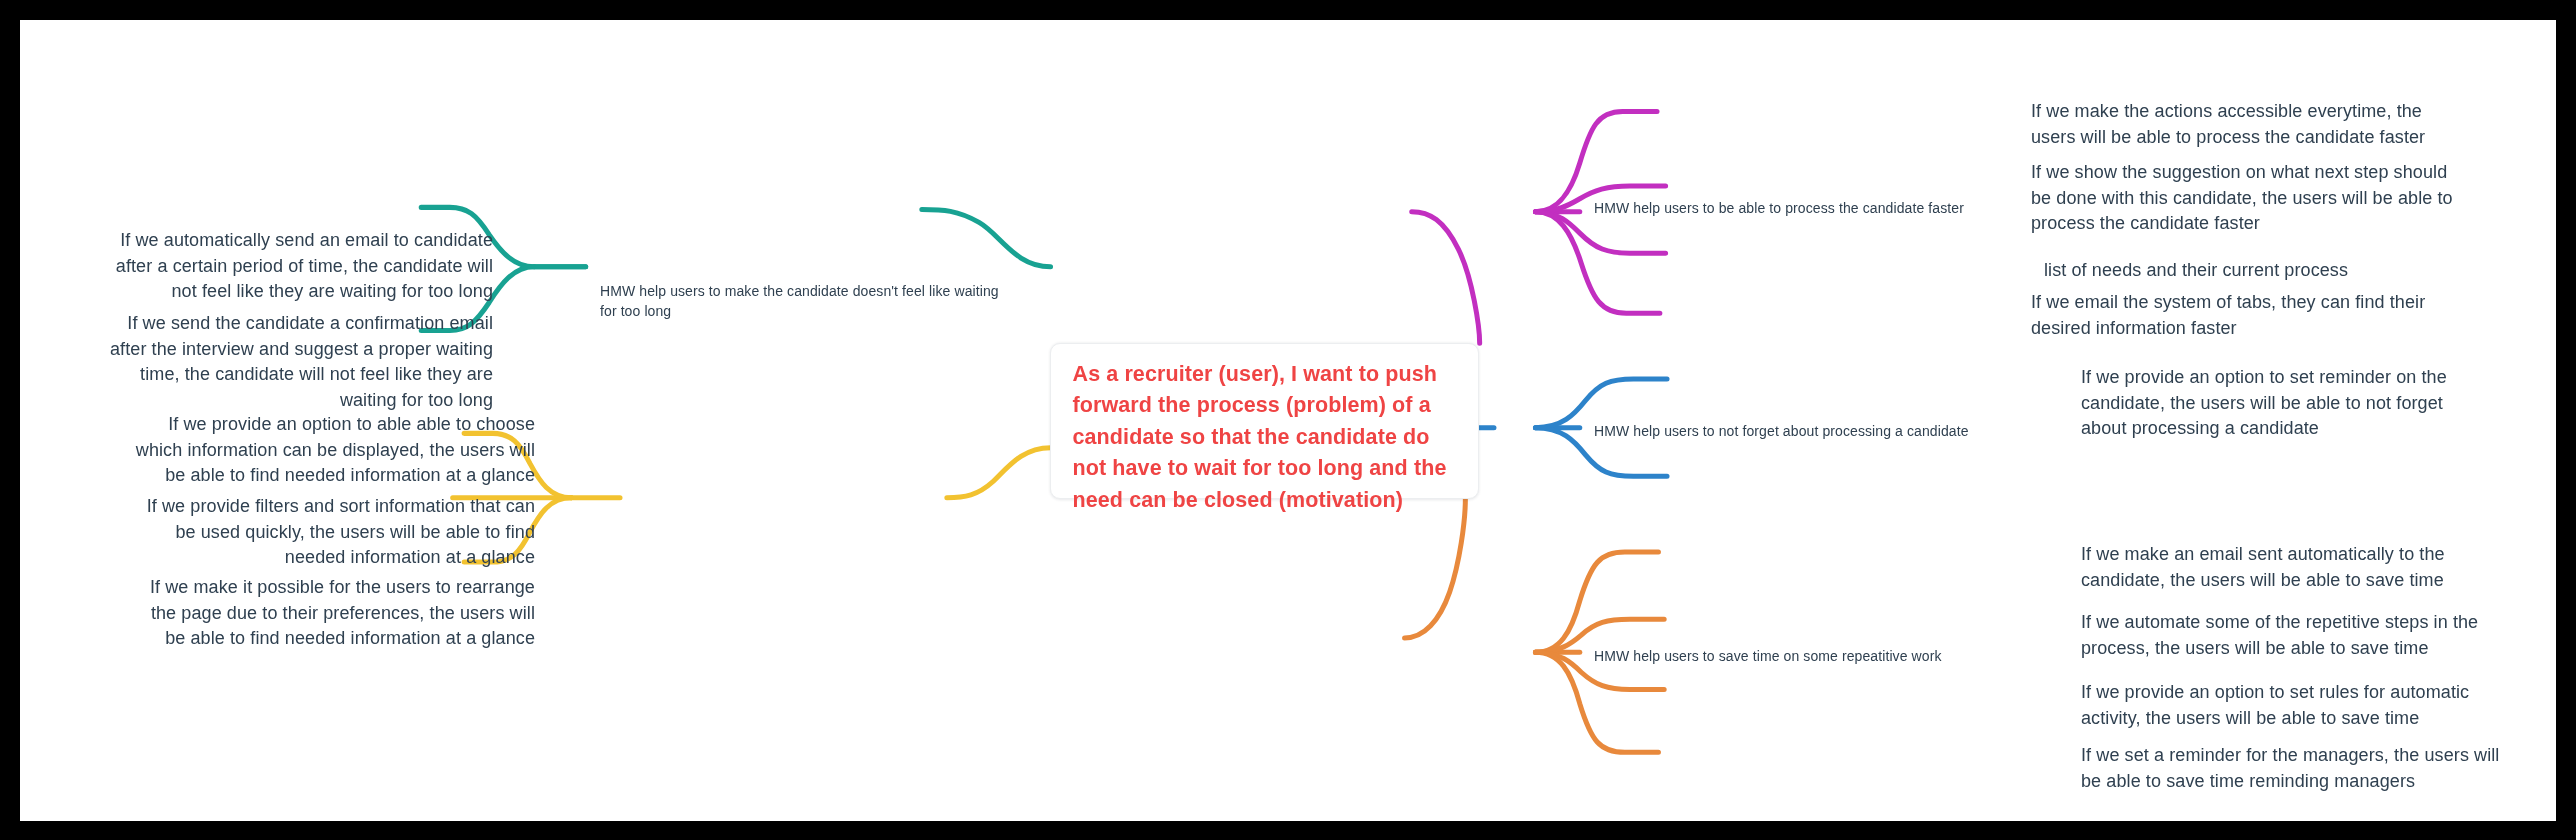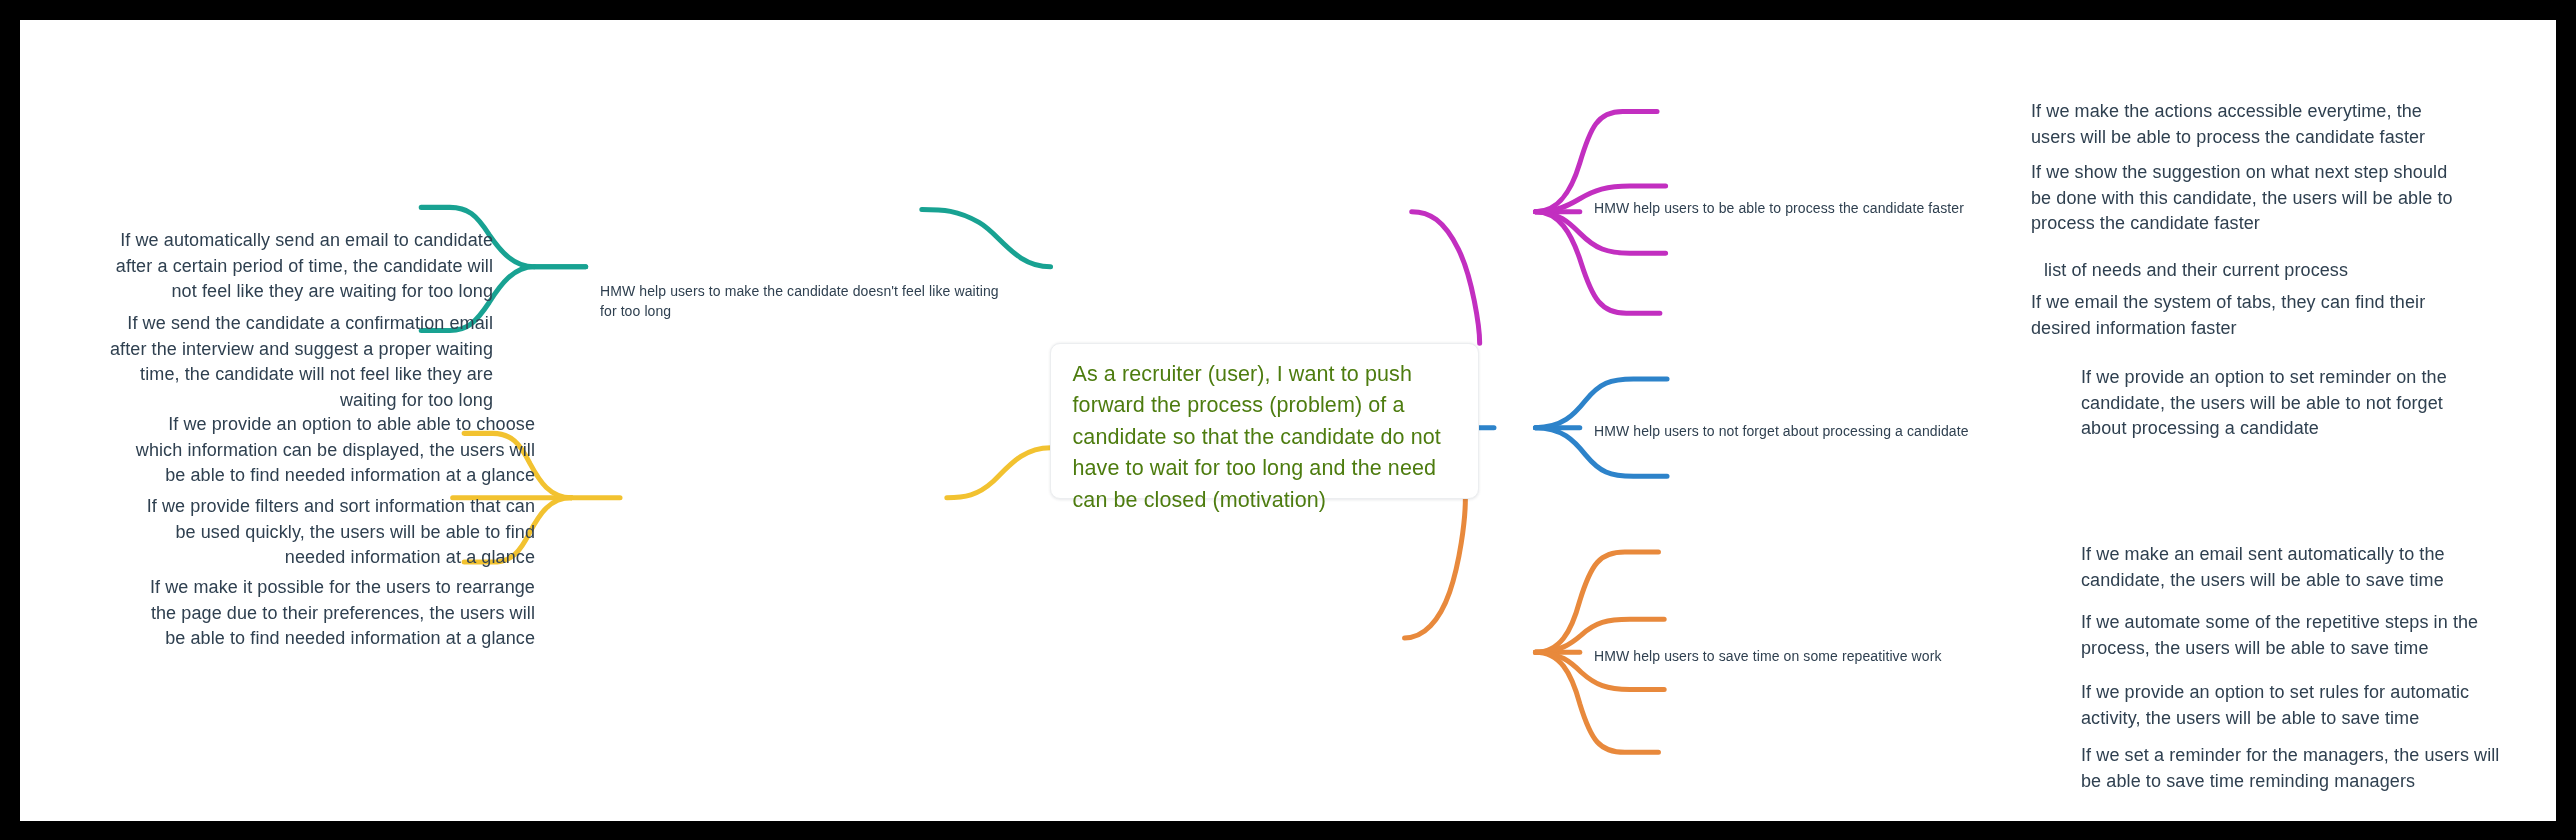--- a/index.html
+++ b/index.html
@@ -6,21 +6,21 @@
   body{width:2576px;height:841px;overflow:hidden;font-family:"Liberation Sans",sans-serif;}
   #frame{position:absolute;left:20px;top:20px;width:2536px;height:801px;background:#ffffff;overflow:hidden;}
   #canvas{position:absolute;left:0;top:0;width:2536px;height:801px;}
   svg.links{position:absolute;left:0;top:0;width:2536px;height:801px;pointer-events:none;}
   .node{position:absolute;color:#2f4050;font-size:18px;line-height:1.42;letter-spacing:0.1px;}
   .leaf{font-weight:400;}
   .branch-label{font-weight:400;font-size:14px;line-height:1.42;}
   .center-card{position:absolute;background:#ffffff;border:0.7px solid #eceef0;
      border-radius:10px;box-shadow:0 0.7px 2.9px rgba(20,30,45,.10);
      box-sizing:border-box;display:flex;align-items:center;}
-  .center-text{font-weight:400;font-size:21.5px;line-height:1.46;color:#4d7c0f;padding:0 21.5px;letter-spacing:0.1px;margin-top:33px;}
+  .center-text{font-weight:700;font-size:21.5px;line-height:1.46;color:#ef4444;padding:0 21.5px;letter-spacing:0.1px;margin-top:33px;}
   .tright{text-align:right;}
   .tleft{text-align:left;}
 </style>
 </head>
 <body>
 
 <div id="frame">
   <div id="canvas">
 
     <svg class="links" viewBox="0 0 3544 1120" xmlns="http://www.w3.org/2000/svg">

